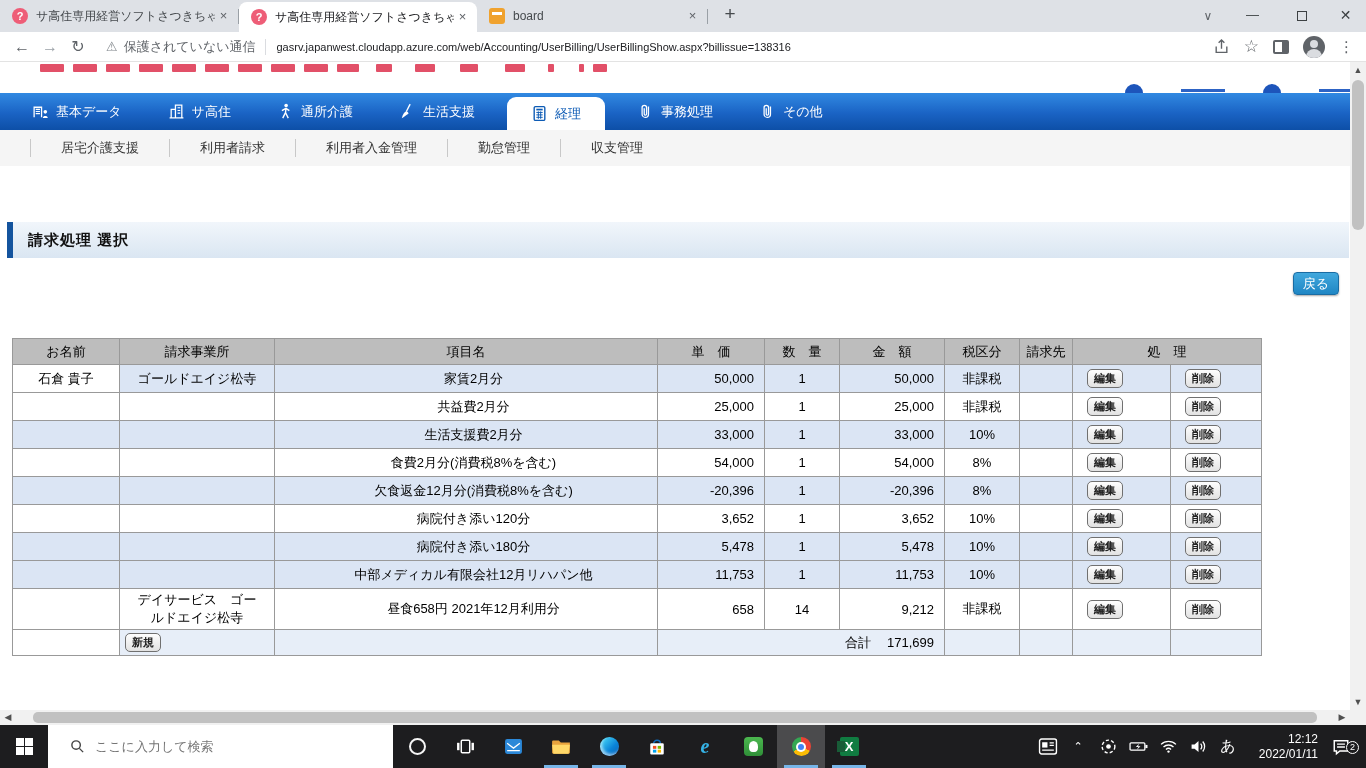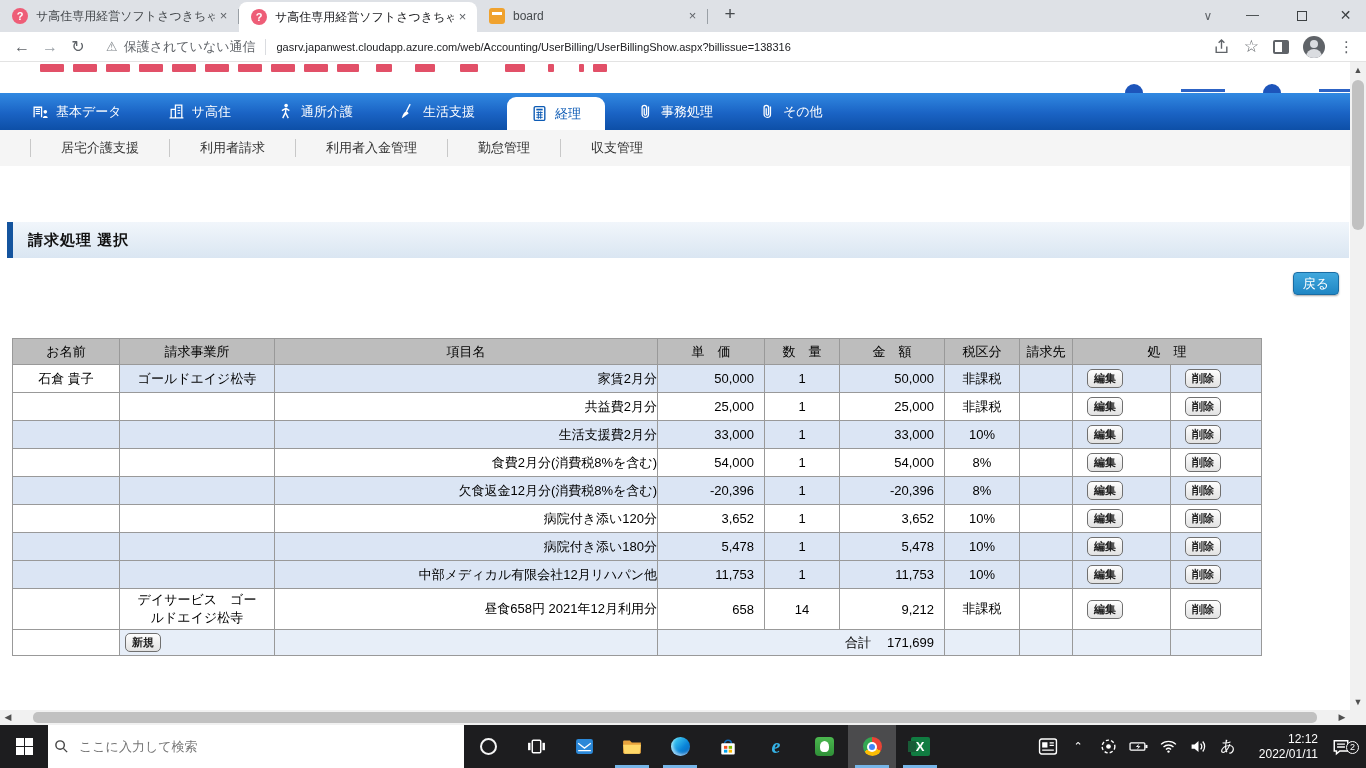--- a/index.html
+++ b/index.html
@@ -66,21 +66,21 @@
 
 
 #billing-table{position:absolute;top:338px;left:12px;width:1249px;border-collapse:collapse;table-layout:fixed;font-size:13px;color:#000}
 #billing-table th,#billing-table td{border:1px solid #999;overflow:hidden;vertical-align:middle}
 #billing-table thead th{background:#bdbdbd;height:26px;font-weight:normal;text-align:center}
 #billing-table tbody td{height:28px;background:#fff}
 #billing-table tr.shade td{background:#dbe5f4}
 #billing-table td.namewhite{background:#fff !important}
 .c-name{text-align:center}
 .c-office{text-align:center;padding:2px 16px}
-.c-item{text-align:right;padding-left:15px}
+.c-item{text-align:center;padding-left:15px}
 .num{text-align:right;padding-right:10px}
 .ctr{text-align:center}
 .c-edit,.c-del{text-align:left;padding-left:14px}
 .mini-btn{display:inline-block;border:1px solid #707070;border-radius:5px;background:linear-gradient(180deg,#fefefe,#e2e2e2);font-size:11px;font-weight:bold;color:#222;padding:1px 6px;font-family:inherit}
 #billing-table tfoot td{height:26px;background:#e7eef8}
 #billing-table tfoot td.fname{background:#fff}
 .ftotal{text-align:right;padding-right:10px}
 .ftotal .tlabel{margin-right:16px}
 
 
@@ -90,21 +90,21 @@
 #hscroll{position:absolute;top:710px;left:0;width:1350px;height:15px;background:#f1f1f1}
 #hscroll .arr{position:absolute;top:0;width:16px;height:15px;color:#505050;font-size:9px;text-align:center;line-height:15px}
 #hscroll .thumb{position:absolute;top:2px;left:33px;width:1284px;height:11px;background:#c1c1c1;border-radius:5px}
 #scorner{position:absolute;top:710px;left:1350px;width:16px;height:15px;background:#f1f1f1}
 
 
 #taskbar{position:absolute;top:725px;left:0;width:1366px;height:43px;background:#1d1d1f;display:flex;align-items:stretch;color:#fff}
 .tb-btn{width:48px;display:flex;align-items:center;justify-content:center;position:relative}
 .tb-btn.running::after{content:"";position:absolute;bottom:0;left:7px;right:7px;height:3px;background:#76b5e8}
 .tb-btn.activeapp{background:#4b4b4d}
-#tb-search{width:416px;background:#fff;color:#222;display:flex;align-items:center;padding-left:6px;gap:10px}
+#tb-search{width:345px;background:#fff;color:#222;display:flex;align-items:center;padding-left:22px;gap:10px}
 #tb-search input{border:none;outline:none;font-size:13px;width:250px;font-family:inherit;color:#222;background:transparent}
 .winlogo{display:grid;grid-template-columns:8px 8px;grid-template-rows:8px 8px;gap:1px}
 .winlogo i{background:#fff}
 .cortana{width:17px;height:17px;border:2px solid #f5f5f5;border-radius:50%}
 .chrome-ic{width:19px;height:19px;border-radius:50%;background:conic-gradient(#ea4335 0 33%,#fbbc05 0 66%,#34a853 0 100%);position:relative}
 .chrome-ic::before{content:"";position:absolute;left:4.5px;top:4.5px;width:10px;height:10px;background:#fff;border-radius:50%}
 .chrome-ic::after{content:"";position:absolute;left:6.5px;top:6.5px;width:6px;height:6px;background:#4285f4;border-radius:50%}
 .excel-ic{width:19px;height:19px;background:#107c41;border-radius:2px;color:#fff;font-weight:bold;font-size:13px;text-align:center;line-height:19px;position:relative}
 .excel-ic::before{content:"";position:absolute;left:-3px;top:4px;width:8px;height:11px;background:#185c37}
 .greenapp{width:19px;height:19px;background:linear-gradient(180deg,#4cb84f,#2f9038);border-radius:4px;position:relative}

